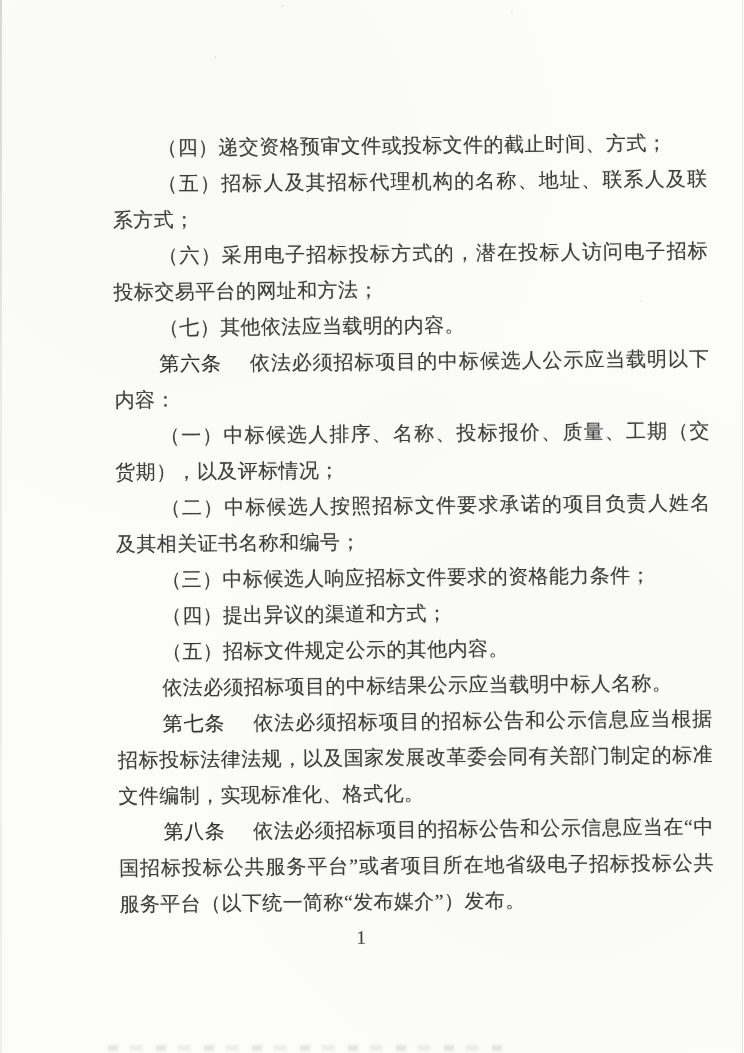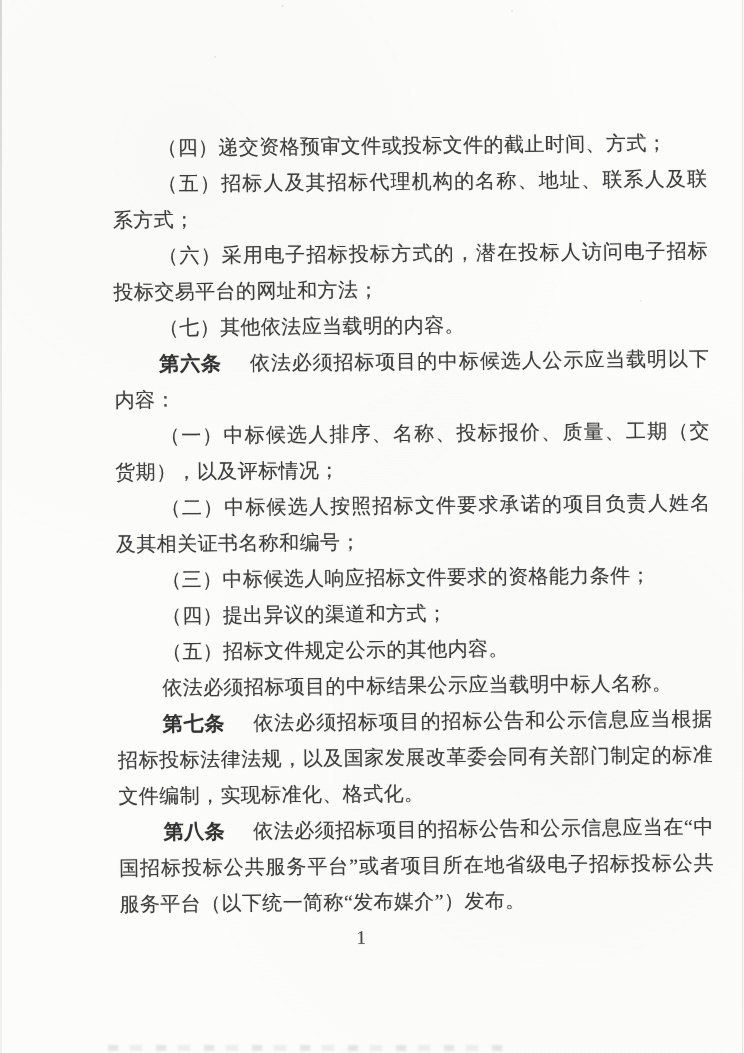--- a/index.html
+++ b/index.html
@@ -31,21 +31,21 @@
     letter-spacing: 0.4px;
     text-align: justify;
     word-break: break-all;
     text-shadow: 0 0 1px rgba(61,61,61,0.38);
   }
   .para {
     margin: 0;
     text-indent: 45px;
   }
   .term {
-    font-weight: bold;
+    font-weight: normal;
     color: #333333;
   }
   .term:empty { display: none; }
   .term:not(:empty) { margin-right: 28px; }
   .page-num {
     text-align: center;
     font-size: 19px;
     line-height: 36px;
     letter-spacing: 0;
     transform: translateX(-56px);

